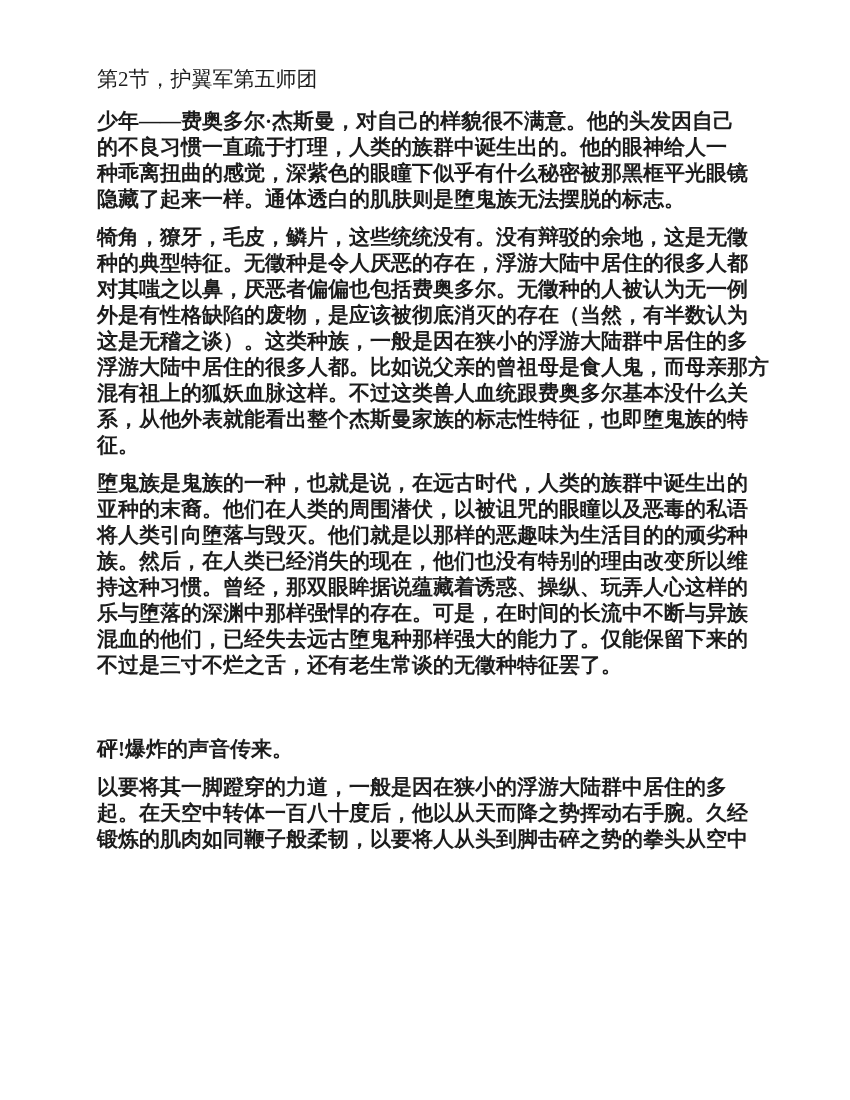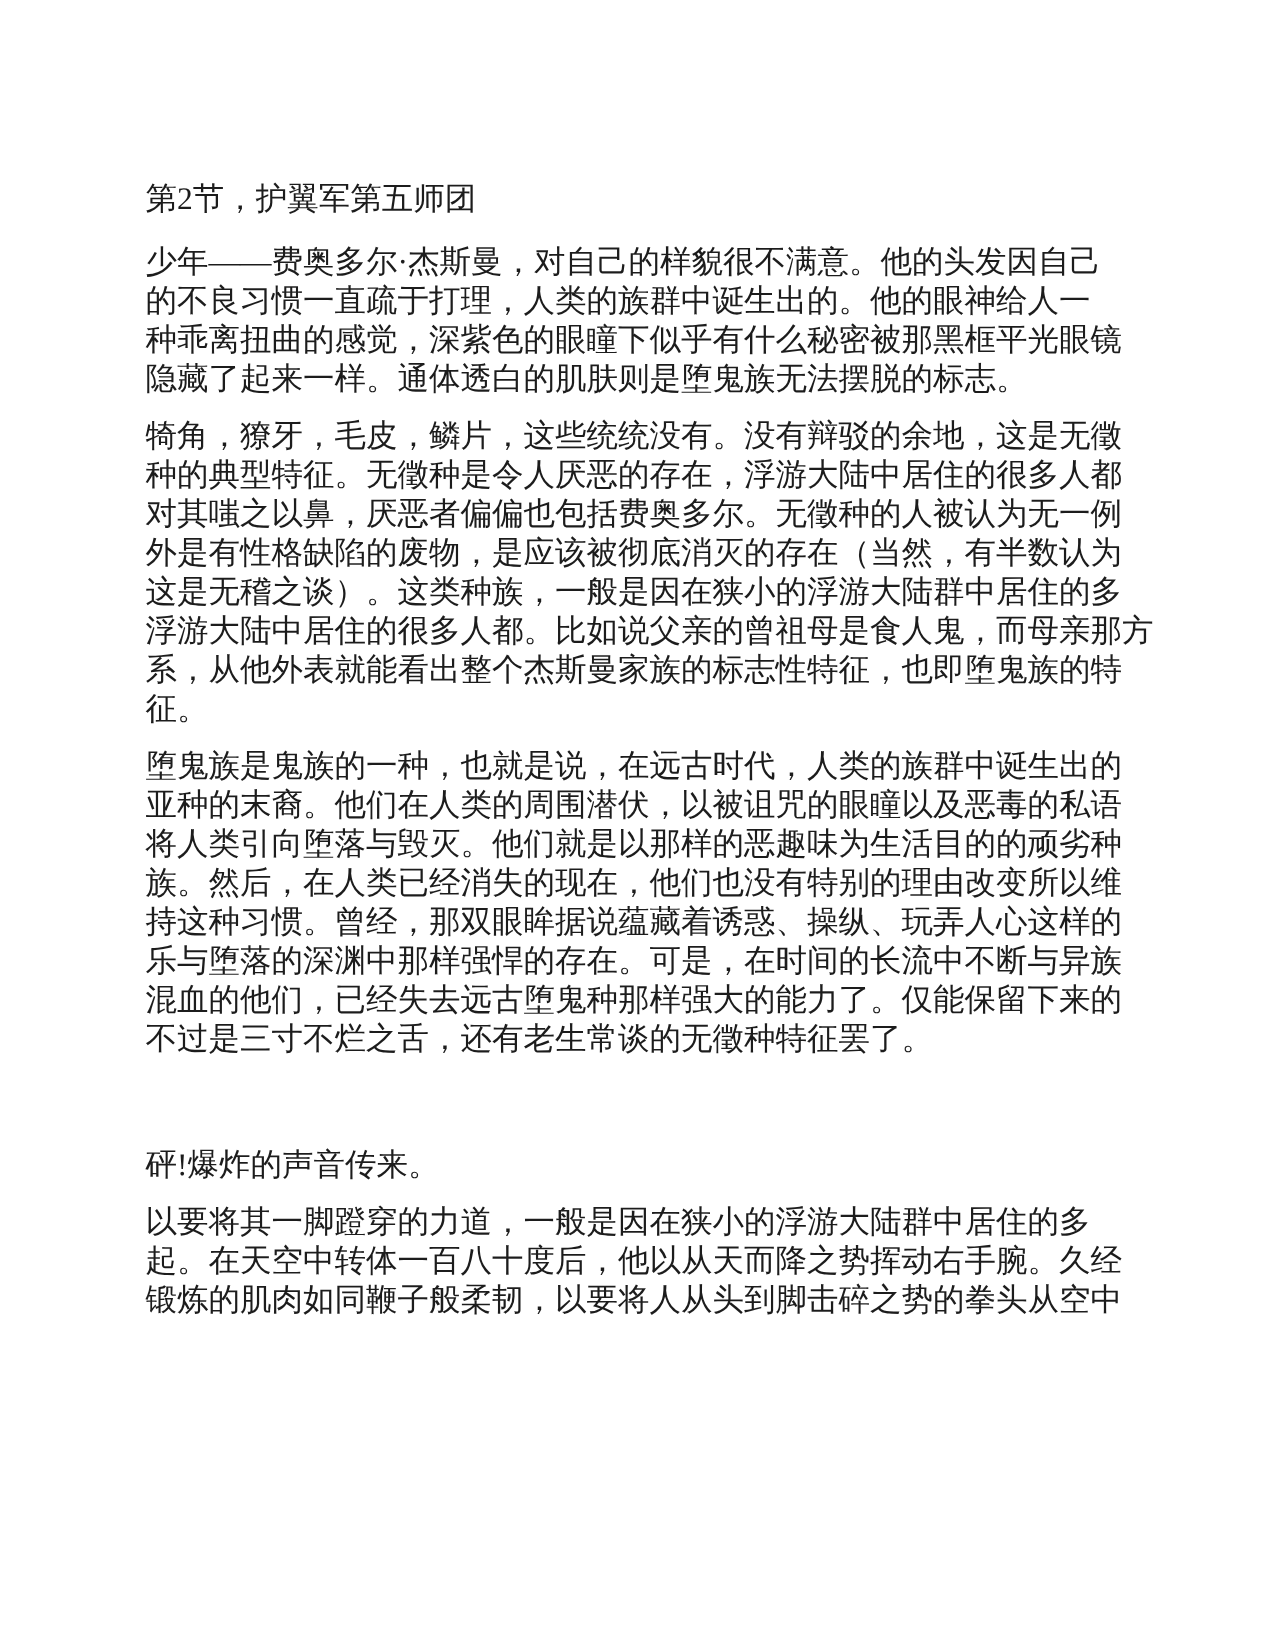--- a/index.html
+++ b/index.html
@@ -10,39 +10,40 @@
   body {
     width: 850px;
     height: 1100px;
     overflow: hidden;
     font-family: "Liberation Serif", "DejaVu Serif", serif;
   }
   .page {
     box-sizing: border-box;
     width: 758px;
     height: 1100px;
-    padding: 119px 40px 0 97px;
+    padding: 66px 40px 0 97px;
     background: #ffffff;
   }
   .title-line {
     font-size: 21px;
     line-height: 26px;
     color: #1c1c1c;
     white-space: nowrap;
     margin-bottom: 16px;
   }
   .para {
     margin: 0 0 12px 0;
   }
   .text-line {
     font-size: 21px;
     line-height: 26px;
     color: #1c1c1c;
     white-space: nowrap;
     letter-spacing: 0;
+    font-weight: bold;
   }
   .scene-break {
     height: 46px;
   }
 </style>
 </head>
 <body>
 
 <div class="page">
 
@@ -55,20 +56,21 @@
     <div class="text-line">隐藏了起来一样。通体透白的肌肤则是堕鬼族无法摆脱的标志。</div>
   </div>
 
   <div class="para">
     <div class="text-line">犄角，獠牙，毛皮，鳞片，这些统统没有。没有辩驳的余地，这是无徵</div>
     <div class="text-line">种的典型特征。无徵种是令人厌恶的存在，浮游大陆中居住的很多人都</div>
     <div class="text-line">对其嗤之以鼻，厌恶者偏偏也包括费奥多尔。无徵种的人被认为无一例</div>
     <div class="text-line">外是有性格缺陷的废物，是应该被彻底消灭的存在（当然，有半数认为</div>
     <div class="text-line">这是无稽之谈）。这类种族，一般是因在狭小的浮游大陆群中居住的多</div>
     <div class="text-line">浮游大陆中居住的很多人都。比如说父亲的曾祖母是食人鬼，而母亲那方</div>
+    <div class="text-line">混有祖上的狐妖血脉这样。不过这类兽人血统跟费奥多尔基本没什么关</div>
     <div class="text-line">系，从他外表就能看出整个杰斯曼家族的标志性特征，也即堕鬼族的特</div>
     <div class="text-line">征。</div>
   </div>
 
   <div class="para">
     <div class="text-line">堕鬼族是鬼族的一种，也就是说，在远古时代，人类的族群中诞生出的</div>
     <div class="text-line">亚种的末裔。他们在人类的周围潜伏，以被诅咒的眼瞳以及恶毒的私语</div>
     <div class="text-line">将人类引向堕落与毁灭。他们就是以那样的恶趣味为生活目的的顽劣种</div>
     <div class="text-line">族。然后，在人类已经消失的现在，他们也没有特别的理由改变所以维</div>
     <div class="text-line">持这种习惯。曾经，那双眼眸据说蕴藏着诱惑、操纵、玩弄人心这样的</div>

